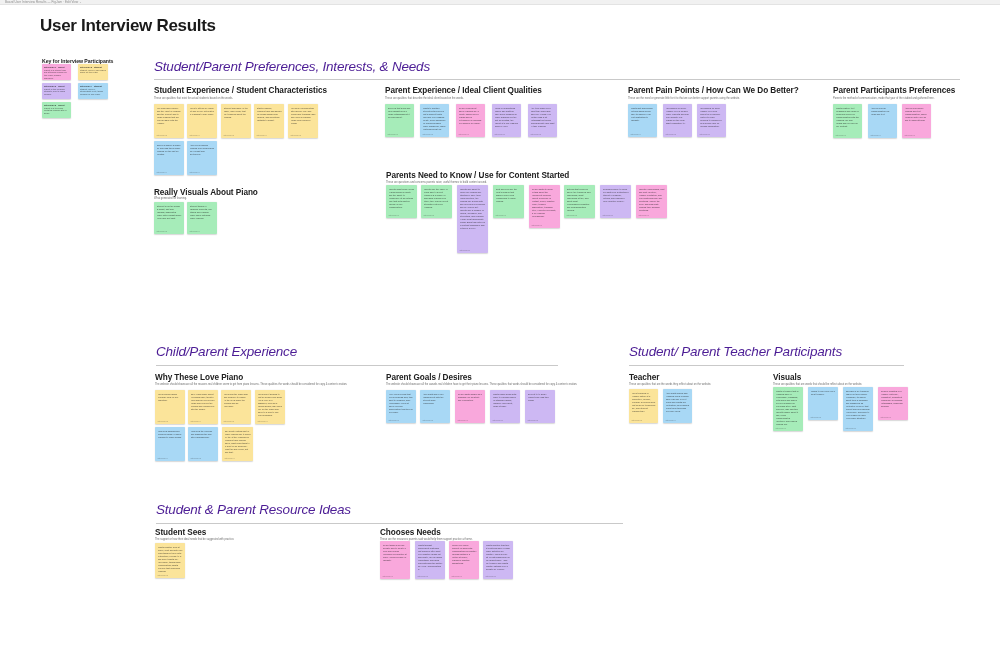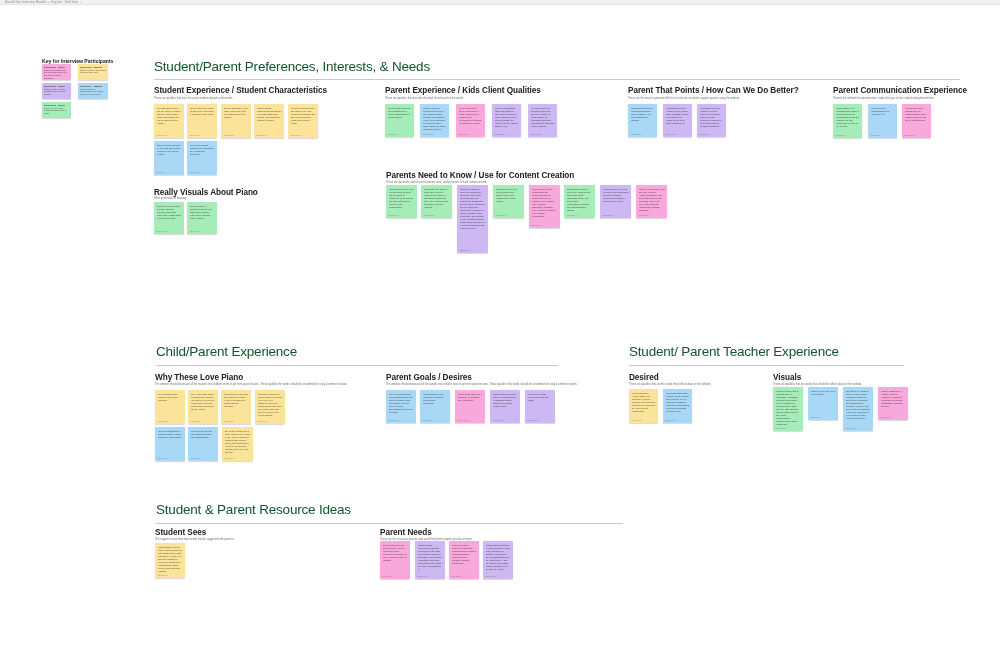--- a/index.html
+++ b/index.html
@@ -25,22 +25,22 @@
   }
 
   
   .page-title{
     position:absolute;left:40px;top:16px;
     font-size:17px;font-weight:bold;letter-spacing:-.3px;color:#1a1a1a;
   }
 
   
   .section-title{
-    position:absolute;font-size:13.5px;font-weight:normal;color:#14532d;
-    letter-spacing:-.2px;white-space:nowrap;
+    position:absolute;font-size:13.5px;font-weight:normal;color:#4c1d95;
+    letter-spacing:-.2px;white-space:nowrap;font-style:italic;
   }
   .section-rule{position:absolute;height:1px;background:#c9c9c9;}
 
   
   .group-title{
     position:absolute;font-size:8.2px;font-weight:bold;color:#202020;
     letter-spacing:-.05px;white-space:nowrap;
   }
   .group-sub{
     position:absolute;font-size:2.6px;color:#6d6d6d;line-height:3.2px;
@@ -89,20 +89,21 @@
 </style>
 </head>
 <body>
 
 <div class="canvas">
 
   <div class="chrome">
     <div class="chrome-label">Board  User Interview Results — FigJam  ·  Edit  View  ⌄</div>
   </div>
 
+  <div class="page-title">User Interview Results</div>
 
   <div class="key-title" style="left:42px;top:58px;">Key for Interview Participants</div>
 
   <div id="key-notes">
       <div class="key-note" style="left: 42px; top: 64px; width: 29px; height: 16px; background: rgb(249, 168, 220);">
         <span class="kname">Interview P1 - Parent</span>
         <span class="kdesc">Parent of a student who has attended lessons for two years; primary scheduler.</span>
       </div>
       <div class="key-note" style="left: 78px; top: 64px; width: 30px; height: 16px; background: rgb(251, 228, 154);">
         <span class="kname">Interview P2 - Student</span>
@@ -119,49 +120,49 @@
       <div class="key-note" style="left: 42px; top: 102px; width: 29px; height: 16px; background: rgb(166, 236, 185);">
         <span class="kname">Interview P5 - Parent</span>
         <span class="kdesc">Parent of a teen who restarted lessons after a break.</span>
       </div>
     </div>
   <div id="sections">
       <div class="section-title" style="left: 154px; top: 59px;">Student/Parent Preferences, Interests, &amp; Needs</div>
       <div class="section-rule" style="left: 154px; top: 79px; width: 806px; background: rgb(201, 201, 201);"></div>
       <div class="section-title" style="left: 156px; top: 344px;">Child/Parent Experience</div>
       <div class="section-rule" style="left: 156px; top: 365px; width: 402px; background: rgb(201, 201, 201);"></div>
-      <div class="section-title" style="left: 629px; top: 344px;">Student/ Parent Teacher Experience</div>
+      <div class="section-title" style="left: 629px; top: 344px;">Student/ Parent Teacher Participants</div>
       <div class="section-rule" style="left: 629px; top: 365px; width: 275px; background: rgb(201, 201, 201);"></div>
       <div class="section-title" style="left: 156px; top: 502px;">Student &amp; Parent Resource Ideas</div>
       <div class="section-rule" style="left: 156px; top: 523px; width: 467px; background: rgb(201, 201, 201);"></div>
     </div>
   <div id="groups">
       <div class="group-title" style="left: 154px; top: 86px;">Student Experience /  Student Characteristics</div>
       <div class="group-sub" style="left: 154px; top: 97px;">These are qualities that exist for actual students based on the words.</div>
-      <div class="group-title" style="left: 385px; top: 86px;">Parent Experience / Kids Client Qualities</div>
+      <div class="group-title" style="left: 385px; top: 86px;">Parent Experience / Ideal Client Qualities</div>
       <div class="group-sub" style="left: 385px; top: 97px;">These are qualities that describe the ideal client based on the words.</div>
-      <div class="group-title" style="left: 628px; top: 86px;">Parent That Points / How Can We Do Better?</div>
+      <div class="group-title" style="left: 628px; top: 86px;">Parent Pain Points / How Can We Do Better?</div>
       <div class="group-sub" style="left: 628px; top: 97px;">These are the need or generate little for it to that we can better support parents using the website.</div>
-      <div class="group-title" style="left: 833px; top: 86px;">Parent Communication Experience</div>
+      <div class="group-title" style="left: 833px; top: 86px;">Parent Participants Preferences</div>
       <div class="group-sub" style="left: 833px; top: 97px;">Parents the method of communication, mode that your of the studied and gathered here.</div>
       <div class="group-title" style="left: 154px; top: 188px;">Really Visuals About Piano</div>
       <div class="group-sub" style="left: 154px; top: 197px;">What generated for learning.</div>
-      <div class="group-title" style="left: 386px; top: 171px;">Parents Need to Know / Use for Content Creation</div>
+      <div class="group-title" style="left: 386px; top: 171px;">Parents Need to Know / Use for Content Started</div>
       <div class="group-sub" style="left: 386px; top: 181px;">These are questions and concerns parents raise; useful themes to build content around.</div>
       <div class="group-title" style="left: 155px; top: 373px;">Why These Love Piano</div>
       <div class="group-sub" style="left: 155px; top: 383px;">The website should showcase all the reasons real children seem to get from piano lessons. These qualities the words should be considered for copy &amp; content creation.</div>
       <div class="group-title" style="left: 386px; top: 373px;">Parent Goals / Desires</div>
       <div class="group-sub" style="left: 386px; top: 383px;">The website should showcase all the awards real children have to get their piano lessons. These qualities that words should be considered for copy &amp; content creation.</div>
-      <div class="group-title" style="left: 629px; top: 373px;">Desired</div>
+      <div class="group-title" style="left: 629px; top: 373px;">Teacher</div>
       <div class="group-sub" style="left: 629px; top: 383px;">These are qualities that are the words they reflect about on the website.</div>
       <div class="group-title" style="left: 773px; top: 373px;">Visuals</div>
       <div class="group-sub" style="left: 773px; top: 383px;">These are qualities that are words that should be reflect about on the website.</div>
       <div class="group-title" style="left: 155px; top: 528px;">Student Sees</div>
       <div class="group-sub" style="left: 155px; top: 538px;">The support or how their ideal needs that be suggested with practice.</div>
-      <div class="group-title" style="left: 380px; top: 528px;">Parent Needs</div>
+      <div class="group-title" style="left: 380px; top: 528px;">Chooses Needs</div>
       <div class="group-sub" style="left: 380px; top: 538px;">These are the resources parents said would help them support practice at home.</div>
     </div>
   <div id="notes">
       <div class="note" style="left: 154px; top: 104px; width: 30px; height: 34px; background: rgb(251, 228, 154);">
         <span class="nt" style="max-height: 26px;">Life was paced slowly and the effort of lessons was the perfect and to music lessons that are now an issue with the teacher.</span>
         <span class="nauth">Interview P2</span>
       </div>
       <div class="note" style="left: 187px; top: 104px; width: 30px; height: 34px; background: rgb(251, 228, 154);">
         <span class="nt" style="max-height: 26px;">Likes to attend TV piano bit and is very interested in learning to play piano.</span>
         <span class="nauth">Interview P4</span>

